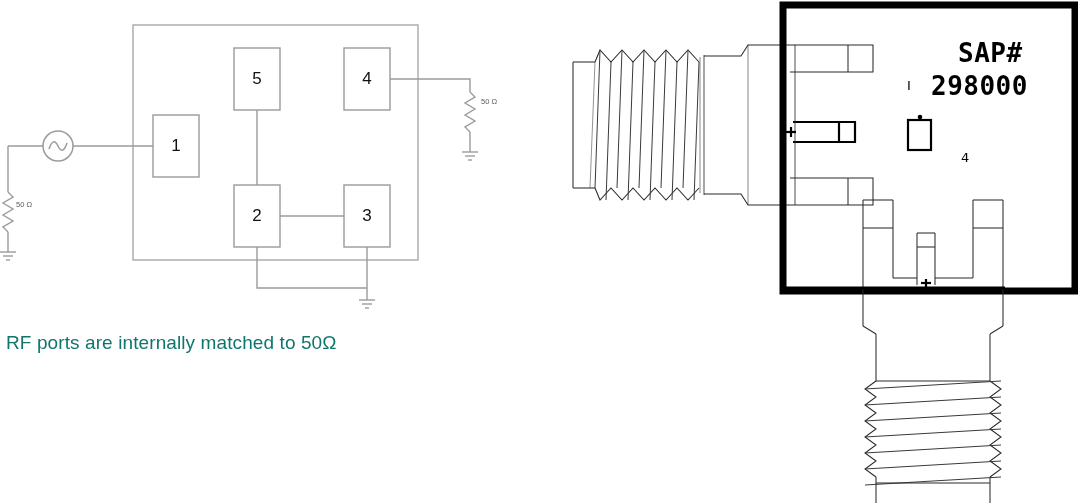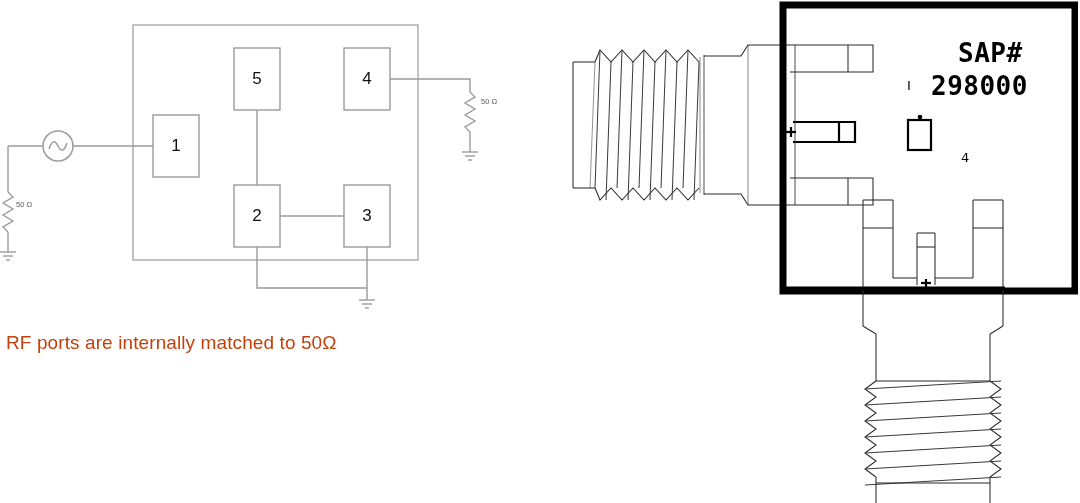--- a/index.html
+++ b/index.html
@@ -26,21 +26,21 @@
   #connector-panel { left: 543px; width: 535px; }
 
   svg { display: block; }
 
   .caption {
     position: absolute;
     left: 6px;
     top: 332px;
     font-family: "Liberation Sans", sans-serif;
     font-size: 19px;
-    color: #c2410c;
+    color: #0f766e;
     letter-spacing: 0.1px;
     white-space: nowrap;
   }
 
   
   .wire       { stroke: #9b9b9b; stroke-width: 1.4; fill: none; }
   .boxline    { stroke: #9b9b9b; stroke-width: 1.4; fill: #ffffff; }
   .outerbox   { stroke: #a8a8a8; stroke-width: 1.4; fill: none; }
   .srcline    { stroke: #9b9b9b; stroke-width: 1.5; fill: none; }
   .gndline    { stroke: #9b9b9b; stroke-width: 1.4; fill: none; }

